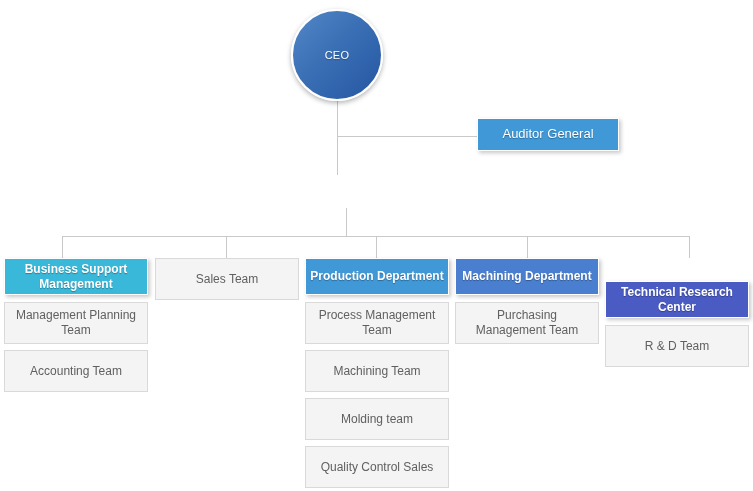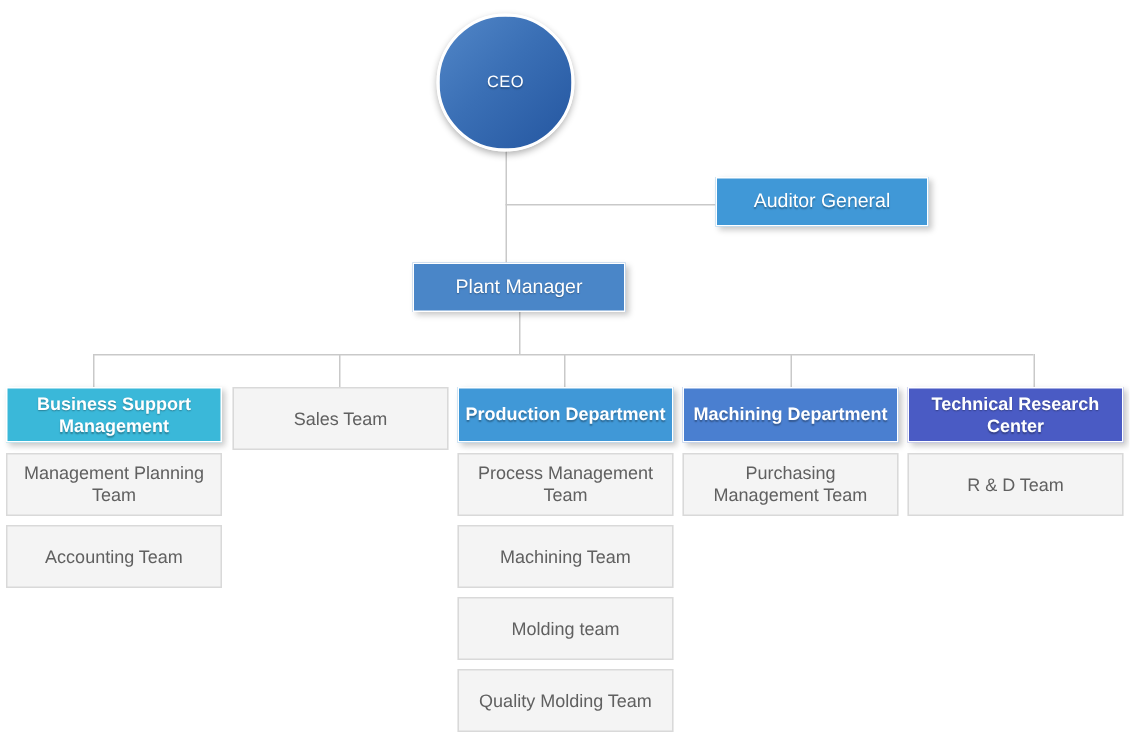--- a/index.html
+++ b/index.html
@@ -155,23 +155,20 @@
   <div class="connector v" style="left:689px; top:236px; height:22px;"></div>
 
   <div id="ceo-node">
     <span class="node-text">CEO</span>
   </div>
 
   <div id="auditor-general-box" class="mgr-box">
     <span class="node-text">Auditor General</span>
   </div>
 
-  <div id="plant-manager-box" class="mgr-box">
-    <span class="node-text">Plant Manager</span>
-  </div>
 
   <div class="dept-column" style="left:4px;">
     <div class="dept-header" style="background:#3ab8d9;">
       <span class="node-text">Business Support Management</span>
     </div>
     <div class="team-box">
       <span class="node-text">Management Planning Team</span>
     </div>
     <div class="team-box">
       <span class="node-text">Accounting Team</span>
@@ -191,34 +188,34 @@
     <div class="team-box">
       <span class="node-text">Process Management Team</span>
     </div>
     <div class="team-box">
       <span class="node-text">Machining Team</span>
     </div>
     <div class="team-box">
       <span class="node-text">Molding team</span>
     </div>
     <div class="team-box">
-      <span class="node-text">Quality Molding Team</span>
+      <span class="node-text">Quality Control Sales</span>
     </div>
   </div>
 
   <div class="dept-column" style="left:455px;">
     <div class="dept-header" style="background:#4a7fd0;">
       <span class="node-text">Machining Department</span>
     </div>
     <div class="team-box">
       <span class="node-text">Purchasing Management Team</span>
     </div>
   </div>
 
-  <div class="dept-column" style="left:605px;">
+  <div class="dept-column" style="left:605px;margin-top:23px;">
     <div class="dept-header" style="background:#4a5bc4;">
       <span class="node-text">Technical Research Center</span>
     </div>
     <div class="team-box">
       <span class="node-text">R &amp; D Team</span>
     </div>
   </div>
 
 </div>
 

